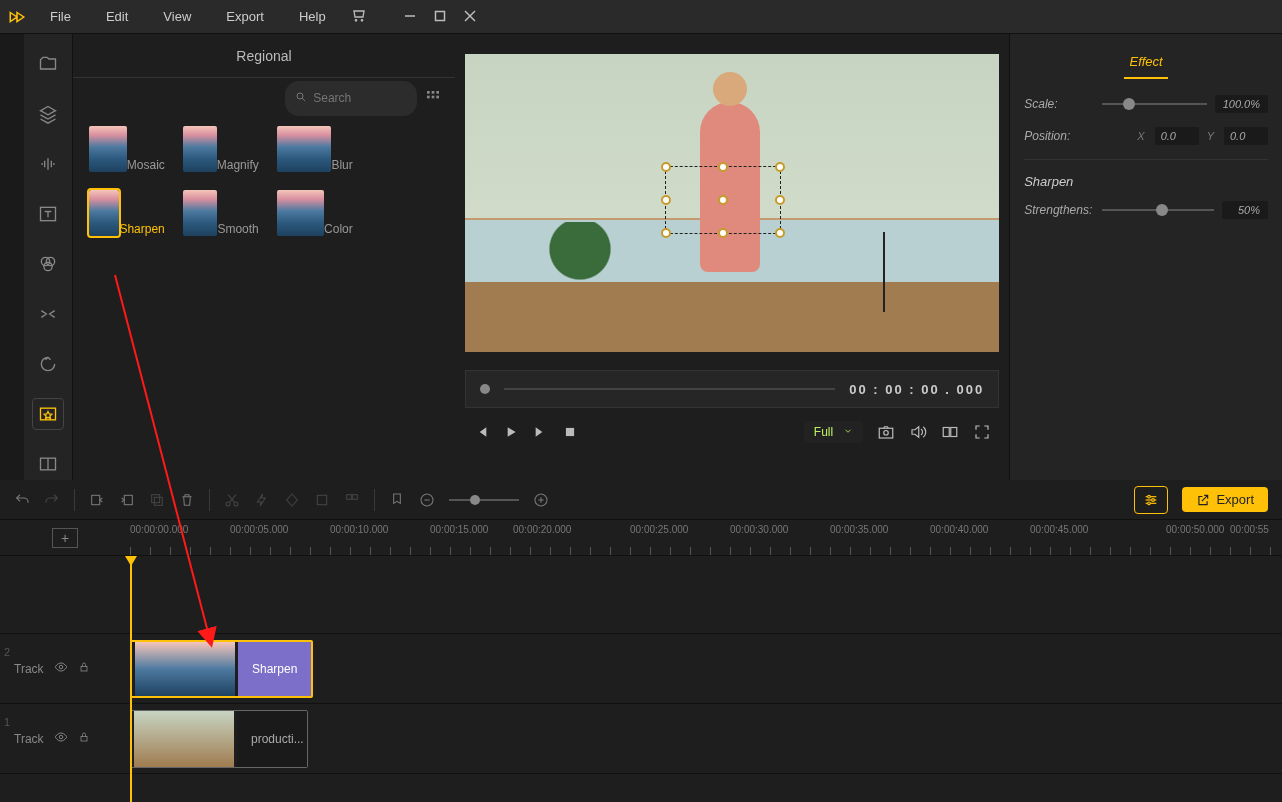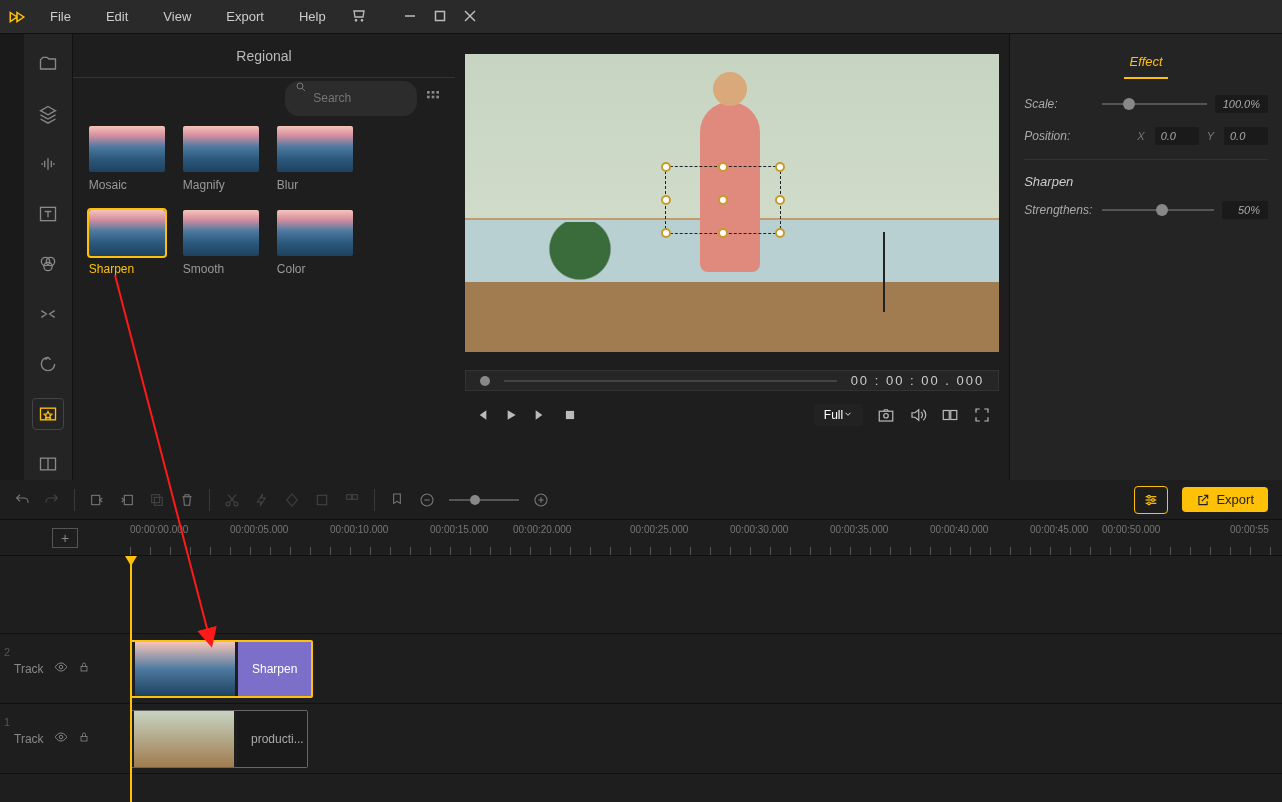--- a/index.html
+++ b/index.html
@@ -17,26 +17,26 @@
 
 
 .main { flex: 0 0 438px; display: flex; padding-left: 24px; }
 .vtoolbar { width: 51px; background: #242424; display: flex; flex-direction: column; align-items: center; padding-top: 14px; gap: 18px; border-right: 1px solid #111; }
 .vbtn { width: 32px; height: 32px; display: flex; align-items: center; justify-content: center; color: #888; cursor: pointer; border-radius: 4px; }
 .vbtn.active { color: #ffc107; border: 1px solid #444; }
 
 .effects-panel { width: 400px; background: #1e1e1e; display: flex; flex-direction: column; }
 .effects-header { height: 44px; display: flex; align-items: center; justify-content: center; font-size: 14px; color: #bbb; border-bottom: 1px solid #333; }
 .effects-search { height: 40px; display: flex; align-items: center; justify-content: flex-end; gap: 8px; padding: 0 14px; }
-.search-box { background: #2c2c2c; border-radius: 14px; height: 35px; width: 132px; display: flex; padding: 0 10px; color: #777; font-size: 12px; gap: 6px; }
+.search-box { background: #2c2c2c; border-radius: 14px; height: 35px; width: 132px; display: flex; align-items: center; padding: 0 10px; color: #777; font-size: 12px; gap: 6px; }
 .search-box input { background: transparent; border: none; outline: none; color: #aaa; width: 90px; font-size: 12px; }
 .grid-icon, .search-icon { color: #888; font-size: 14px; }
 
 .effects-grid { display: flex; flex-wrap: wrap; gap: 18px; padding: 8px 16px; }
-.effect-item { width: 76px; display: flex; flex-direction: column; align-items: flex-start; cursor: pointer; }
+.effect-item { width: 76px; display: flex; align-items: flex-end; cursor: pointer; }
 .effect-thumb { width: 76px; height: 46px; border-radius: 2px; background: linear-gradient(180deg, #f5c5ba 0%, #d890a0 20%, #4e7aa0 45%, #2d5a7e 70%, #1e4160 100%); }
 .effect-thumb.colornot { background: linear-gradient(90deg, #4e7aa0 0%, #4e7aa0 50%, #f5b59b 50%, #f5b59b 100%); }
 .effect-item.selected .effect-thumb { outline: 2px solid #ffc107; }
 .effect-label { font-size: 12px; margin-top: 6px; color: #999; }
 .effect-item.selected .effect-label { color: #ffc107; }
 
 
 .preview-panel { flex: 1; background: #1e1e1e; display: flex; flex-direction: column; align-items: center; padding: 20px 10px 4px; }
 .preview-video { width: 534px; height: 298px; background: #444; position: relative; overflow: hidden; }
 .scene { width: 100%; height: 100%; background: linear-gradient(180deg, #c7d4c2 0%, #d0dcc9 55%, #c29a6d 55%, #b48b5e 100%); position: relative; }
@@ -47,29 +47,29 @@
 .plant { position:absolute; left: 14%; bottom: 40px; width: 80px; height: 90px; background: radial-gradient(circle at 50% 30%, #3a6b3a 40%, transparent 42%); }
 .tripod { position:absolute; right: 18%; bottom: 20px; width: 40px; height: 100px; }
 .tripod::before { content:""; position:absolute; left:50%; top:0; width:2px; height:80px; background:#222; }
 .selection-box { position: absolute; left: 200px; top: 112px; width: 116px; height: 68px; border: 1px dashed #222; }
 .selection-box .handle { position: absolute; width: 10px; height: 10px; border: 2px solid #c79b2b; border-radius: 50%; background: #fff; }
 .h-tl{top:-5px;left:-5px}.h-tr{top:-5px;right:-5px}.h-bl{bottom:-5px;left:-5px}.h-br{bottom:-5px;right:-5px}
 .h-tm{top:-5px;left:50%;transform:translateX(-50%)}.h-bm{bottom:-5px;left:50%;transform:translateX(-50%)}
 .h-ml{top:50%;left:-5px;transform:translateY(-50%)}.h-mr{top:50%;right:-5px;transform:translateY(-50%)}
 .h-cc{top:50%;left:50%;transform:translate(-50%,-50%)}
 
-.scrubber { width: 534px; height: 21px; margin-top: 18px; background: #262626; display: flex; align-items: center; padding: 0 14px; border: 1px solid #333; }
+.scrubber { width: 534px; height: 38px; margin-top: 18px; background: #262626; display: flex; align-items: center; padding: 0 14px; border: 1px solid #333; font-weight: bold; }
 .scrubber-dot { width: 10px; height: 10px; border-radius: 50%; background: #888; }
 .scrubber-line { flex: 1; height: 2px; background: #444; margin: 0 14px; }
 .scrubber-time { font-variant-numeric: tabular-nums; color: #ccc; font-size: 13px; letter-spacing: 2px; }
 
 .play-controls { width: 534px; height: 40px; display: flex; align-items: center; padding: 0 8px; margin-top: 4px; gap: 14px; }
 .play-controls .spacer { flex: 1; }
 .pc-btn { color: #bbb; cursor: pointer; display: flex; align-items: center; }
-.size-select { background: #222; color: #ffffff; font-size: 12px; padding: 4px 10px; border-radius: 2px; display: flex; align-items: center; }
+.size-select { background: #222; color: #bef264; font-size: 12px; padding: 4px 10px; border-radius: 2px; display: flex; align-items: center; gap: 10px; }
 
 
 .right-panel { width: 284px; background: #242424; padding: 12px 14px; border-left: 1px solid #111; font-style: italic; }
 .rp-tab { text-align: center; color: #ffc107; font-size: 13px; padding: 8px 0; }
 .rp-tab-underline { width: 44px; height: 2px; background: #ffc107; margin: 0 auto 16px; }
 .rp-section-title { font-size: 13px; color: #ccc; margin: 8px 0 12px; border-top: 1px solid #333; padding-top: 14px; }
 .rp-section-title:first-of-type { border-top: none; padding-top: 0; }
 .rp-row { display: flex; align-items: center; font-size: 12px; color: #aaa; margin-bottom: 14px; gap: 8px; }
 .rp-row label { width: 70px; }
 .slider { flex: 1; height: 2px; background: #555; position: relative; }
@@ -479,21 +479,21 @@
       <div class="tick" style="left:0px">00:00:00.000</div>
       <div class="tick" style="left:100px">00:00:05.000</div>
       <div class="tick" style="left:200px">00:00:10.000</div>
       <div class="tick" style="left:300px">00:00:15.000</div>
       <div class="tick" style="left:383px">00:00:20.000</div>
       <div class="tick" style="left:500px">00:00:25.000</div>
       <div class="tick" style="left:600px">00:00:30.000</div>
       <div class="tick" style="left:700px">00:00:35.000</div>
       <div class="tick" style="left:800px">00:00:40.000</div>
       <div class="tick" style="left:900px">00:00:45.000</div>
-      <div class="tick" style="left:972px">00:00:50.000</div>
+      <div class="tick" style="left:1036px">00:00:50.000</div>
       <div class="tick" style="left:1100px">00:00:55</div>
       <div class="tickmarks"></div>
     </div>
   </div>
 
   <div class="tl-body">
     <div class="playhead"></div>
     <div class="tl-spacer-row"></div>
 
     <div class="tl-row">

